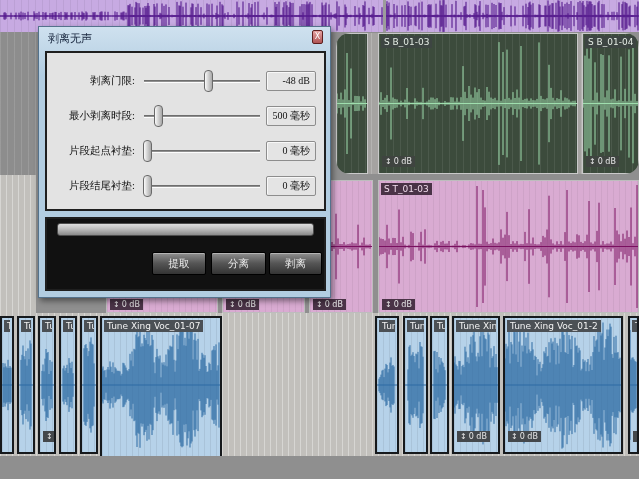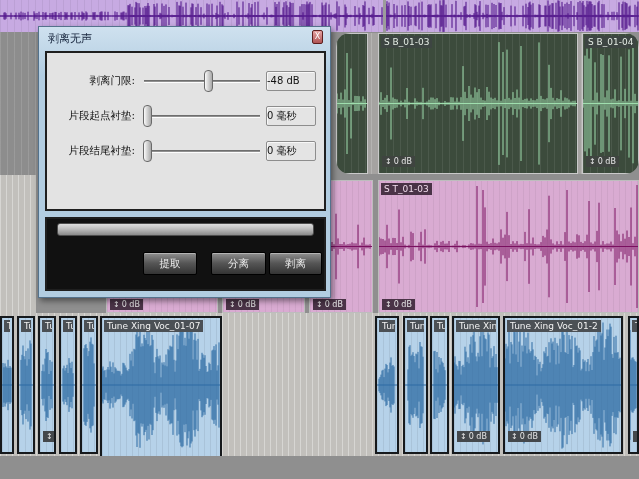--- a/index.html
+++ b/index.html
@@ -31,31 +31,31 @@
   .db-label .gain-ico{display:inline-block;margin-right:2px;font-size:8px;}
 
   
   .dialog{position:absolute;left:38px;top:26px;width:293px;height:272px;
     background:linear-gradient(#cfe1ef 0%,#b2cde1 18%,#b2cde1 100%);
     border:1px solid #54728c;box-shadow:2px 3px 6px rgba(0,0,0,.45);}
   .dialog-title{position:absolute;left:9px;top:4px;font-size:11px;color:#16243c;}
   .dialog-close{position:absolute;right:7px;top:3px;width:11px;height:14px;
     background:linear-gradient(#e5a2a2,#b05454);border:1px solid #5d1f1f;border-radius:2px;
     color:#fff;font-size:8px;line-height:12px;text-align:center;cursor:default;}
-  .panel{position:absolute;left:6px;width:281px;border:2px solid #1f1f1f;}
+  .panel{position:absolute;left:6px;width:281px;border:2px solid #1f1f1f;font-family:Liberation Serif, serif;}
   .panel-sliders{top:24px;height:160px;background:#e3e3e3;padding:10px 8px 0 8px;}
   .slider-row{display:flex;align-items:center;height:35px;}
   .slider-row .lbl{width:80px;text-align:right;font-size:10.5px;color:#111;flex:none;margin-right:3px;white-space:nowrap;overflow:hidden;}
   .slider{flex:1;position:relative;height:26px;margin:0 4px;}
   .slider .groove{position:absolute;left:2px;right:2px;top:12px;height:3px;
     background:#909090;border-top:1px solid #6e6e6e;border-bottom:1px solid #fdfdfd;}
   .slider .thumb{position:absolute;top:2px;width:9px;height:22px;border-radius:4px;
     background:linear-gradient(90deg,#fbfbfb,#d8d8d8 40%,#a8a8a8);border:1px solid #6a6a6a;}
   .value-box{flex:none;width:50px;height:20px;line-height:18px;font-size:10px;color:#111;
-    background:#e4e4e4;border:1px solid #8d8d8d;
+    text-align:right;padding-right:5px;background:#e4e4e4;border:1px solid #8d8d8d;
     border-radius:2px;box-shadow:inset 1px 1px 0 #f8f8f8;}
   .panel-actions{top:190px;height:74px;background:#111;}
   .progress-trough{position:absolute;left:10px;top:4px;width:257px;height:13px;border-radius:3px;
     background:linear-gradient(#dedede,#bdbdbd 45%,#8a8a8a);border:1px solid #4d4d4d;}
   .dlg-btn{position:absolute;top:33px;height:23px;border:1px solid #000;border-radius:2px;
     background:linear-gradient(#909090,#565656 48%,#343434);
     box-shadow:inset 0 1px 0 rgba(255,255,255,.35);
     color:#ececec;font-size:10.5px;line-height:21px;text-align:center;cursor:default;}
 </style>
 </head>
@@ -222,38 +222,46 @@
     <div class="panel panel-sliders">
       <div class="slider-row">
         <div class="lbl">剥离门限:</div>
         <div class="slider">
           <div class="groove"></div>
           <div class="thumb" style="left:52%;"></div>
         </div>
         <div class="value-box">-48 dB</div>
       </div>
       <div class="slider-row">
+        <div class="lbl">最小剥离时段:</div>
+        <div class="slider">
+          <div class="groove"></div>
+          <div class="thumb" style="left:10%;"></div>
+        </div>
+        <div class="value-box">500 毫秒</div>
+      </div>
+      <div class="slider-row">
         <div class="lbl">片段起点衬垫:</div>
         <div class="slider">
           <div class="groove"></div>
           <div class="thumb" style="left:1%;"></div>
         </div>
         <div class="value-box">0 毫秒</div>
       </div>
       <div class="slider-row">
         <div class="lbl">片段结尾衬垫:</div>
         <div class="slider">
           <div class="groove"></div>
           <div class="thumb" style="left:1%;"></div>
         </div>
         <div class="value-box">0 毫秒</div>
       </div>
     </div>
 
     <div class="panel panel-actions">
       <div class="progress-trough"></div>
-      <div class="dlg-btn" style="left:96px;width:54px;">提取</div>
+      <div class="dlg-btn" style="left:105px;width:54px;">提取</div>
       <div class="dlg-btn" style="left:164px;width:55px;">分离</div>
       <div class="dlg-btn" style="left:222px;width:53px;">剥离</div>
     </div>
   </div>
 
 </div>
 
 </body></html>

